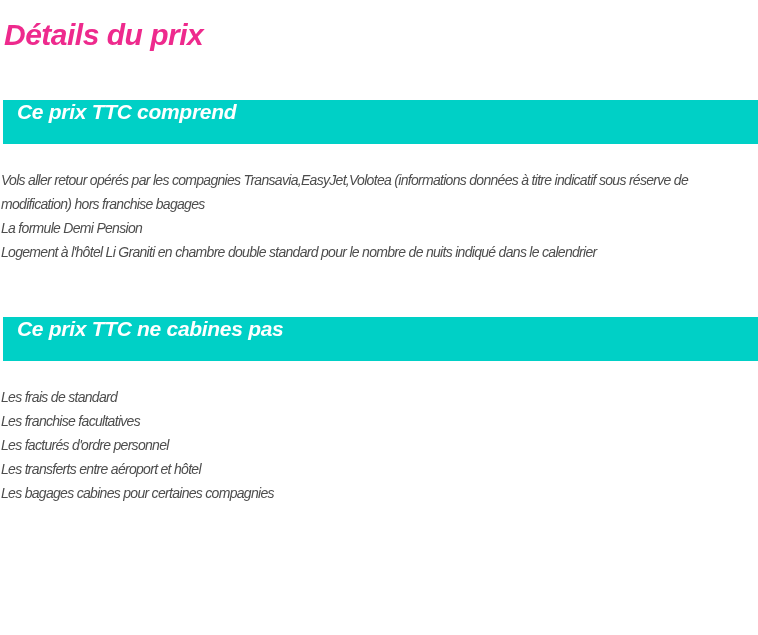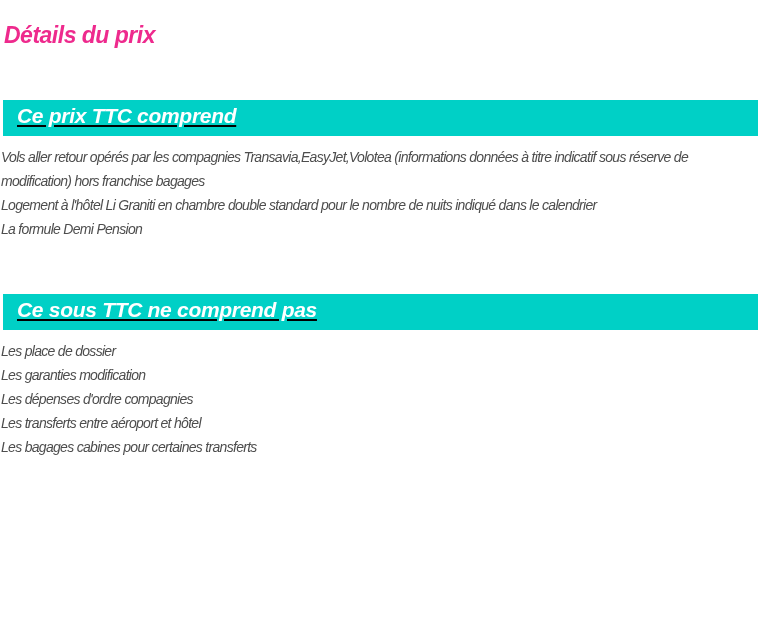--- a/index.html
+++ b/index.html
@@ -8,47 +8,46 @@
     background: #ffffff;
   }
   body {
     width: 758px;
     height: 635px;
     overflow: hidden;
     font-family: "Liberation Sans", sans-serif;
   }
   .page-title {
     color: var(--pink, #EE2A8D);
-    font-size: 23px;
+    font-size: 30px;
     font-style: italic;
     font-weight: 700;
     letter-spacing: -0.5px;
     line-height: 30px;
     margin: 20px 8px 0 4px;
   }
   .banner {
     background: var(--teal, #00D0C6);
-    height: 36px;
+    height: 44px;
     margin-left: 3px;
     display: flex;
-    align-items: center;
-    text-decoration: underline;
+    align-items: flex-start;
   }
   .banner-included { margin-top: 50px; }
   .banner-excluded { margin-top: 53px; }
   .banner h2 {
     color: var(--banner_text, #FFFFFF);
     font-size: 21px;
     font-style: italic;
     font-weight: 700;
     letter-spacing: -0.3px;
     margin: 0 0 4px 14px;
   }
   .list {
-    margin: 9px 0 0 1px;
+    margin: 24px 0 0 1px;
     width: 746px;
     color: var(--text, #4D4D4D);
     font-style: italic;
     font-size: 14px;
     letter-spacing: -0.7px;
     line-height: 24px;
   }
   .list p { margin: 0; }
 </style>
 </head>
@@ -57,31 +56,31 @@
 <main>
 
   <h1 class="page-title">Détails du prix</h1>
 
   <section>
     <header class="banner banner-included">
       <h2>Ce prix TTC comprend</h2>
     </header>
     <div class="list">
         <p>Vols aller retour opérés par les compagnies Transavia,EasyJet,Volotea (informations données à titre indicatif sous réserve de modification) hors franchise bagages</p>
+        <p>La formule Demi Pension</p>
         <p>Logement à l'hôtel Li Graniti en chambre double standard pour le nombre de nuits indiqué dans le calendrier</p>
-        <p>La formule Demi Pension</p>
       </div>
   </section>
 
   <section>
     <header class="banner banner-excluded">
-      <h2>Ce sous TTC ne comprend pas</h2>
+      <h2>Ce prix TTC ne cabines pas</h2>
     </header>
     <div class="list">
-        <p>Les place de dossier</p>
-        <p>Les garanties modification</p>
-        <p>Les dépenses d'ordre compagnies</p>
+        <p>Les frais de standard</p>
+        <p>Les franchise facultatives</p>
+        <p>Les facturés d'ordre personnel</p>
         <p>Les transferts entre aéroport et hôtel</p>
-        <p>Les bagages cabines pour certaines transferts</p>
+        <p>Les bagages cabines pour certaines compagnies</p>
       </div>
   </section>
 
 </main>
 
 </body></html>

